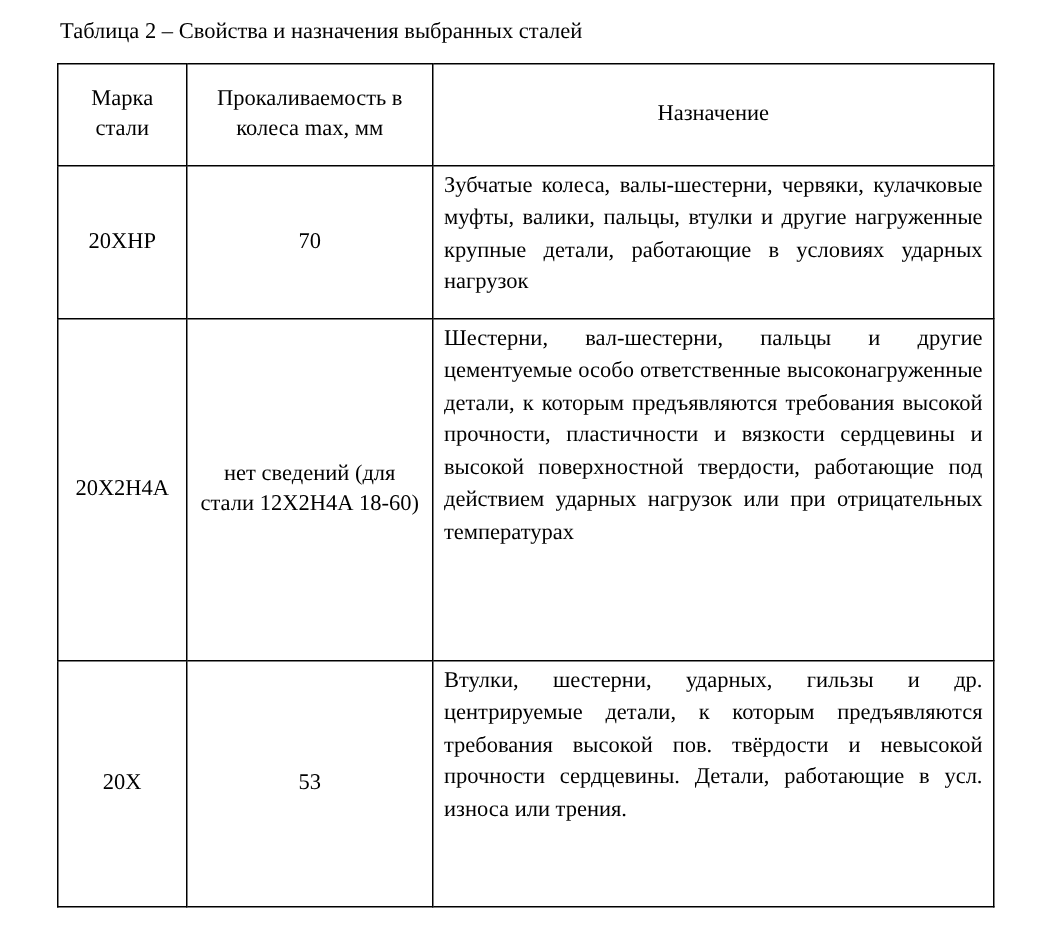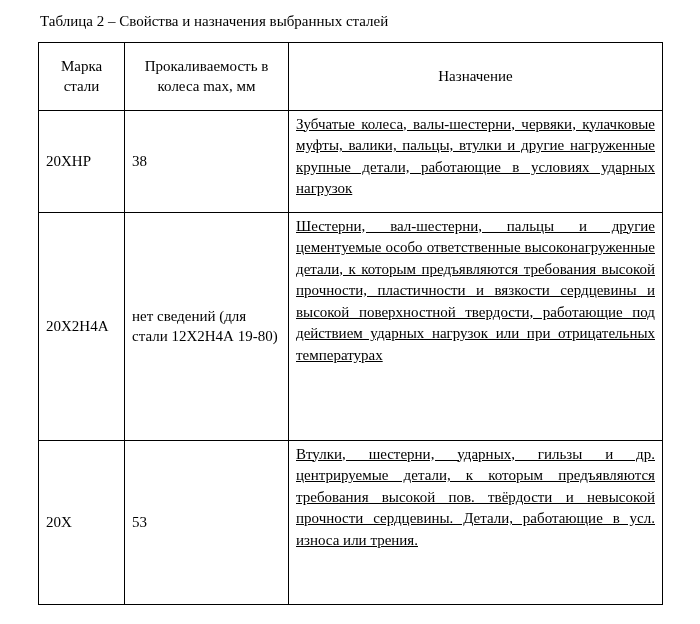--- a/index.html
+++ b/index.html
@@ -40,30 +40,29 @@
   col.c-purpose { width: 374px; }
 
   th.hdr {
     font-weight: normal;
     text-align: center;
     vertical-align: middle;
     height: 68px;
     line-height: 1.35;
   }
   td.grade, td.hard {
-    text-align: left;
+    text-align: center;
     vertical-align: middle;
     line-height: 1.35;
   }
   td.purpose {
     text-align: justify;
     vertical-align: top;
     line-height: 1.44;
     padding: 2px 7px 4px 7px;
-    text-decoration: underline;
   }
   tr.r1 { height: 102px; }
   tr.r2 { height: 228px; }
   tr.r3 { height: 164px; }
 </style>
 </head>
 <body>
 
 <div class="page">
 
@@ -77,27 +76,27 @@
     </colgroup>
     <tbody>
       <tr class="hdr-row">
         <th class="hdr">Марка стали</th>
         <th class="hdr">Прокаливаемость в колеса max, мм</th>
         <th class="hdr">Назначение</th>
       </tr>
 
       <tr class="r1">
         <td class="grade">20ХНР</td>
-        <td class="hard">38</td>
+        <td class="hard">70</td>
         <td class="purpose">Зубчатые колеса, валы-шестерни, червяки, кулачковые муфты, валики, пальцы, втулки и другие нагруженные крупные детали, работающие в условиях ударных нагрузок</td>
       </tr>
 
       <tr class="r2">
         <td class="grade">20Х2Н4А</td>
-        <td class="hard">нет сведений (для стали 12Х2Н4А 19-80)</td>
+        <td class="hard">нет сведений (для стали 12Х2Н4А 18-60)</td>
         <td class="purpose">Шестерни, вал-шестерни, пальцы и другие цементуемые особо ответственные высоконагруженные детали, к которым предъявляются требования высокой прочности, пластичности и вязкости сердцевины и высокой поверхностной твердости, работающие под действием ударных нагрузок или при отрицательных температурах</td>
       </tr>
 
       <tr class="r3">
         <td class="grade">20Х</td>
         <td class="hard">53</td>
         <td class="purpose">Втулки, шестерни, ударных, гильзы и др. центрируемые детали, к которым предъявляются требования высокой пов. твёрдости и невысокой прочности сердцевины. Детали, работающие в усл. износа или трения.</td>
       </tr>
     </tbody>
   </table>

